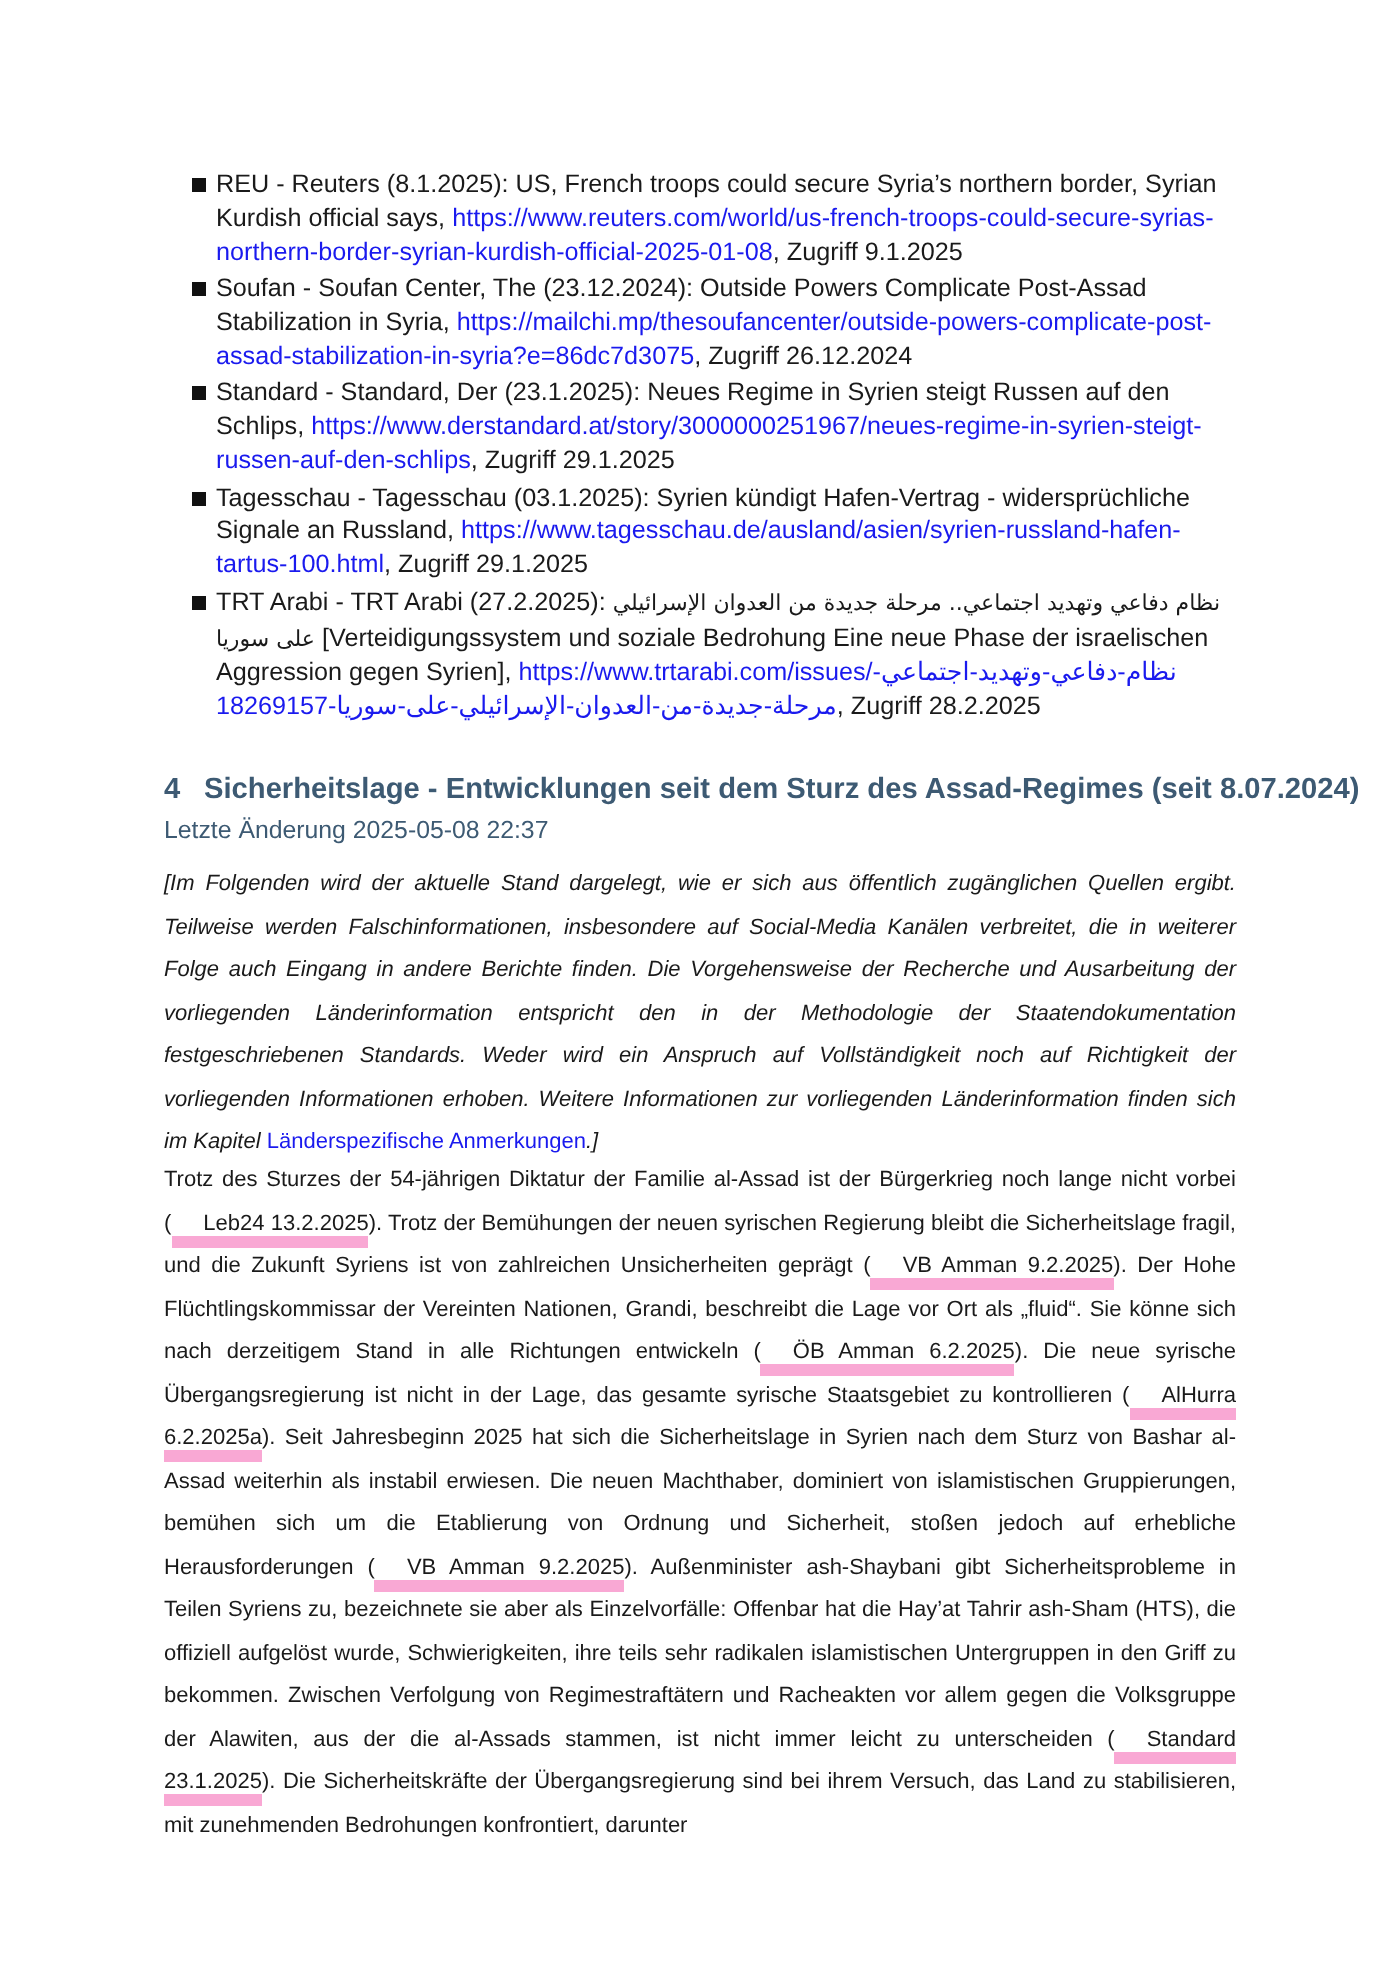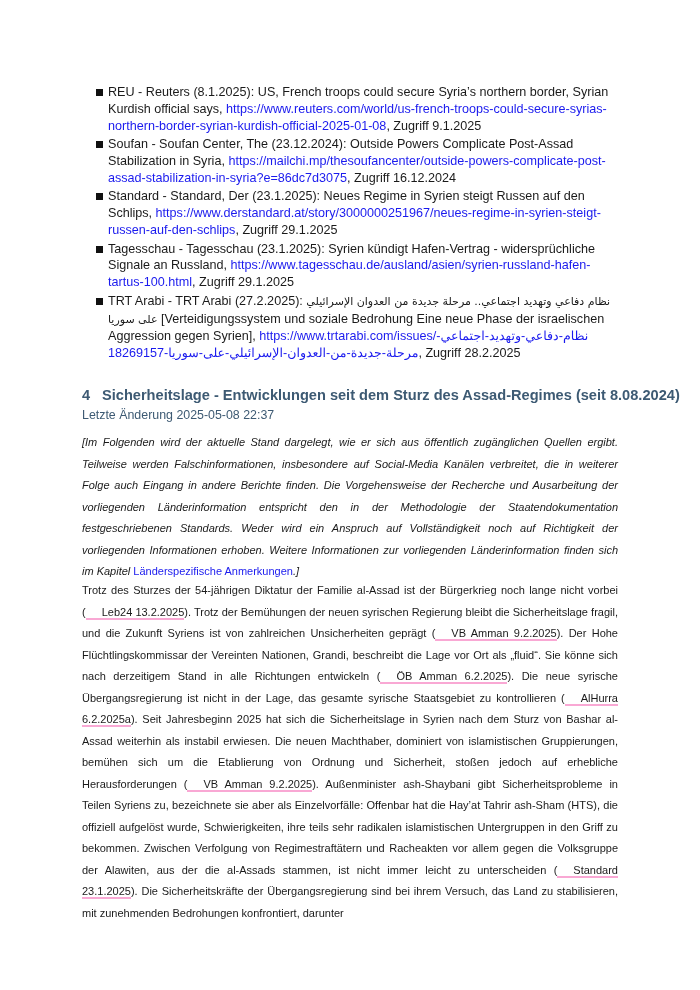--- a/index.html
+++ b/index.html
@@ -13,54 +13,54 @@
   ul.refs li .bullet { position: absolute; left: 0; top: 5px; width: 7px; height: 7px; background: #111; }
   .ar { font-family: "DejaVu Sans", sans-serif; font-size: 11px; }
 
   .heading { position: absolute; left: 82px; top: 387px; width: 560px; font-size: 14.6px; font-weight: bold; color: #3d5a73; white-space: nowrap; }
   .heading .num { display: inline-block; width: 20px; }
   .changed { position: absolute; left: 82px; top: 408px; font-size: 12.4px; color: #3d5a73; }
 
   .body-text { position: absolute; left: 82px; width: 536px; font-size: 11px; line-height: 21.5px; text-align: justify; }
   .intro { top: 432px; font-style: italic; }
   .main { top: 580px; }
-  .cite { border-bottom: 2px solid #f9a8d4; padding-left: 16px; }
+  .cite { border-bottom: 6px solid #f9a8d4; padding-left: 16px; }
 
   .page-num { position: absolute; left: 0; width: 700px; top: 930px; text-align: center; font-size: 13px; }
 </style>
 </head>
 <body>
 
 <div class="page">
 
   <ul class="refs">
     <li>
       <span class="bullet"></span>
       <span>REU - Reuters (8.1.2025): US, French troops could secure Syria’s northern border, Syrian Kurdish official says, </span><a class="link">https://www.reuters.com/world/us-french-troops-could-secure-syrias-northern-border-syrian-kurdish-official-2025-01-08</a><span>, Zugriff 9.1.2025</span>
     </li>
     <li>
       <span class="bullet"></span>
-      <span>Soufan - Soufan Center, The (23.12.2024): Outside Powers Complicate Post-Assad Stabilization in Syria, </span><a class="link">https://mailchi.mp/thesoufancenter/outside-powers-complicate-post-assad-stabilization-in-syria?e=86dc7d3075</a><span>, Zugriff 16.12.2024</span>
+      <span>Soufan - Soufan Center, The (23.12.2024): Outside Powers Complicate Post-Assad Stabilization in Syria, </span><a class="link">https://mailchi.mp/thesoufancenter/outside-powers-complicate-post-assad-stabilization-in-syria?e=86dc7d3075</a><span>, Zugriff 26.12.2024</span>
     </li>
     <li>
       <span class="bullet"></span>
       <span>Standard - Standard, Der (23.1.2025): Neues Regime in Syrien steigt Russen auf den Schlips, </span><a class="link">https://www.derstandard.at/story/3000000251967/neues-regime-in-syrien-steigt-russen-auf-den-schlips</a><span>, Zugriff 29.1.2025</span>
     </li>
     <li>
       <span class="bullet"></span>
-      <span>Tagesschau - Tagesschau (23.1.2025): Syrien kündigt Hafen-Vertrag - widersprüchliche Signale an Russland, </span><a class="link">https://www.tagesschau.de/ausland/asien/syrien-russland-hafen-tartus-100.html</a><span>, Zugriff 29.1.2025</span>
+      <span>Tagesschau - Tagesschau (03.1.2025): Syrien kündigt Hafen-Vertrag - widersprüchliche Signale an Russland, </span><a class="link">https://www.tagesschau.de/ausland/asien/syrien-russland-hafen-tartus-100.html</a><span>, Zugriff 29.1.2025</span>
     </li>
     <li>
       <span class="bullet"></span>
       <span>TRT Arabi - TRT Arabi (27.2.2025): </span><span class="ar" dir="rtl">نظام دفاعي وتهديد اجتماعي.. مرحلة جديدة من العدوان الإسرائيلي على سوريا</span><span> [Verteidigungssystem und soziale Bedrohung Eine neue Phase der israelischen Aggression gegen Syrien], </span><a class="link ar-link">https://www.trtarabi.com/issues/نظام-دفاعي-وتهديد-اجتماعي-مرحلة-جديدة-من-العدوان-الإسرائيلي-على-سوريا-18269157</a><span>, Zugriff 28.2.2025</span>
     </li>
   </ul>
 
   <div class="heading">
-    <span class="num">4</span><span>Sicherheitslage - Entwicklungen seit dem Sturz des Assad-Regimes (seit 8.08.2024)</span>
+    <span class="num">4</span><span>Sicherheitslage - Entwicklungen seit dem Sturz des Assad-Regimes (seit 8.07.2024)</span>
   </div>
   <div class="changed">Letzte Änderung 2025-05-08 22:37</div>
 
   <div class="body-text intro"><span>[Im Folgenden wird der aktuelle Stand dargelegt, wie er sich aus öffentlich zugänglichen Quellen ergibt. Teilweise werden Falschinformationen, insbesondere auf Social-Media Kanälen verbreitet, die in weiterer Folge auch Eingang in andere Berichte finden. Die Vorgehensweise der Recherche und Ausarbeitung der vorliegenden Länderinformation entspricht den in der Methodologie der Staatendokumentation festgeschriebenen Standards. Weder wird ein Anspruch auf Vollständigkeit noch auf Richtigkeit der vorliegenden Informationen erhoben. Weitere Informationen zur vorliegenden Länderinformation finden sich im Kapitel </span><a class="link" style="font-style:normal">Länderspezifische Anmerkungen</a><span>.]</span></div>
 
   <div class="body-text main"><span>Trotz des Sturzes der 54-jährigen Diktatur der Familie al-Assad ist der Bürgerkrieg noch lange nicht vorbei (</span><span class="cite">Leb24 13.2.2025</span><span>). Trotz der Bemühungen der neuen syrischen Regierung bleibt die Sicherheitslage fragil, und die Zukunft Syriens ist von zahlreichen Unsicherheiten geprägt (</span><span class="cite">VB Amman 9.2.2025</span><span>). Der Hohe Flüchtlingskommissar der Vereinten Nationen, Grandi, beschreibt die Lage vor Ort als „fluid“. Sie könne sich nach derzeitigem Stand in alle Richtungen entwickeln (</span><span class="cite">ÖB Amman 6.2.2025</span><span>). Die neue syrische Übergangsregierung ist nicht in der Lage, das gesamte syrische Staatsgebiet zu kontrollieren (</span><span class="cite">AlHurra 6.2.2025a</span><span>). Seit Jahresbeginn 2025 hat sich die Sicherheitslage in Syrien nach dem Sturz von Bashar al-Assad weiterhin als instabil erwiesen. Die neuen Machthaber, dominiert von islamistischen Gruppierungen, bemühen sich um die Etablierung von Ordnung und Sicherheit, stoßen jedoch auf erhebliche Herausforderungen (</span><span class="cite">VB Amman 9.2.2025</span><span>). Außenminister ash-Shaybani gibt Sicherheitsprobleme in Teilen Syriens zu, bezeichnete sie aber als Einzelvorfälle: Offenbar hat die Hay’at Tahrir ash-Sham (HTS), die offiziell aufgelöst wurde, Schwierigkeiten, ihre teils sehr radikalen islamistischen Untergruppen in den Griff zu bekommen. Zwischen Verfolgung von Regimestraftätern und Racheakten vor allem gegen die Volksgruppe der Alawiten, aus der die al-Assads stammen, ist nicht immer leicht zu unterscheiden (</span><span class="cite">Standard 23.1.2025</span><span>). Die Sicherheitskräfte der Übergangsregierung sind bei ihrem Versuch, das Land zu stabilisieren, mit zunehmenden Bedrohungen konfrontiert, darunter</span></div>
 
 </div>
 
 </body></html>

